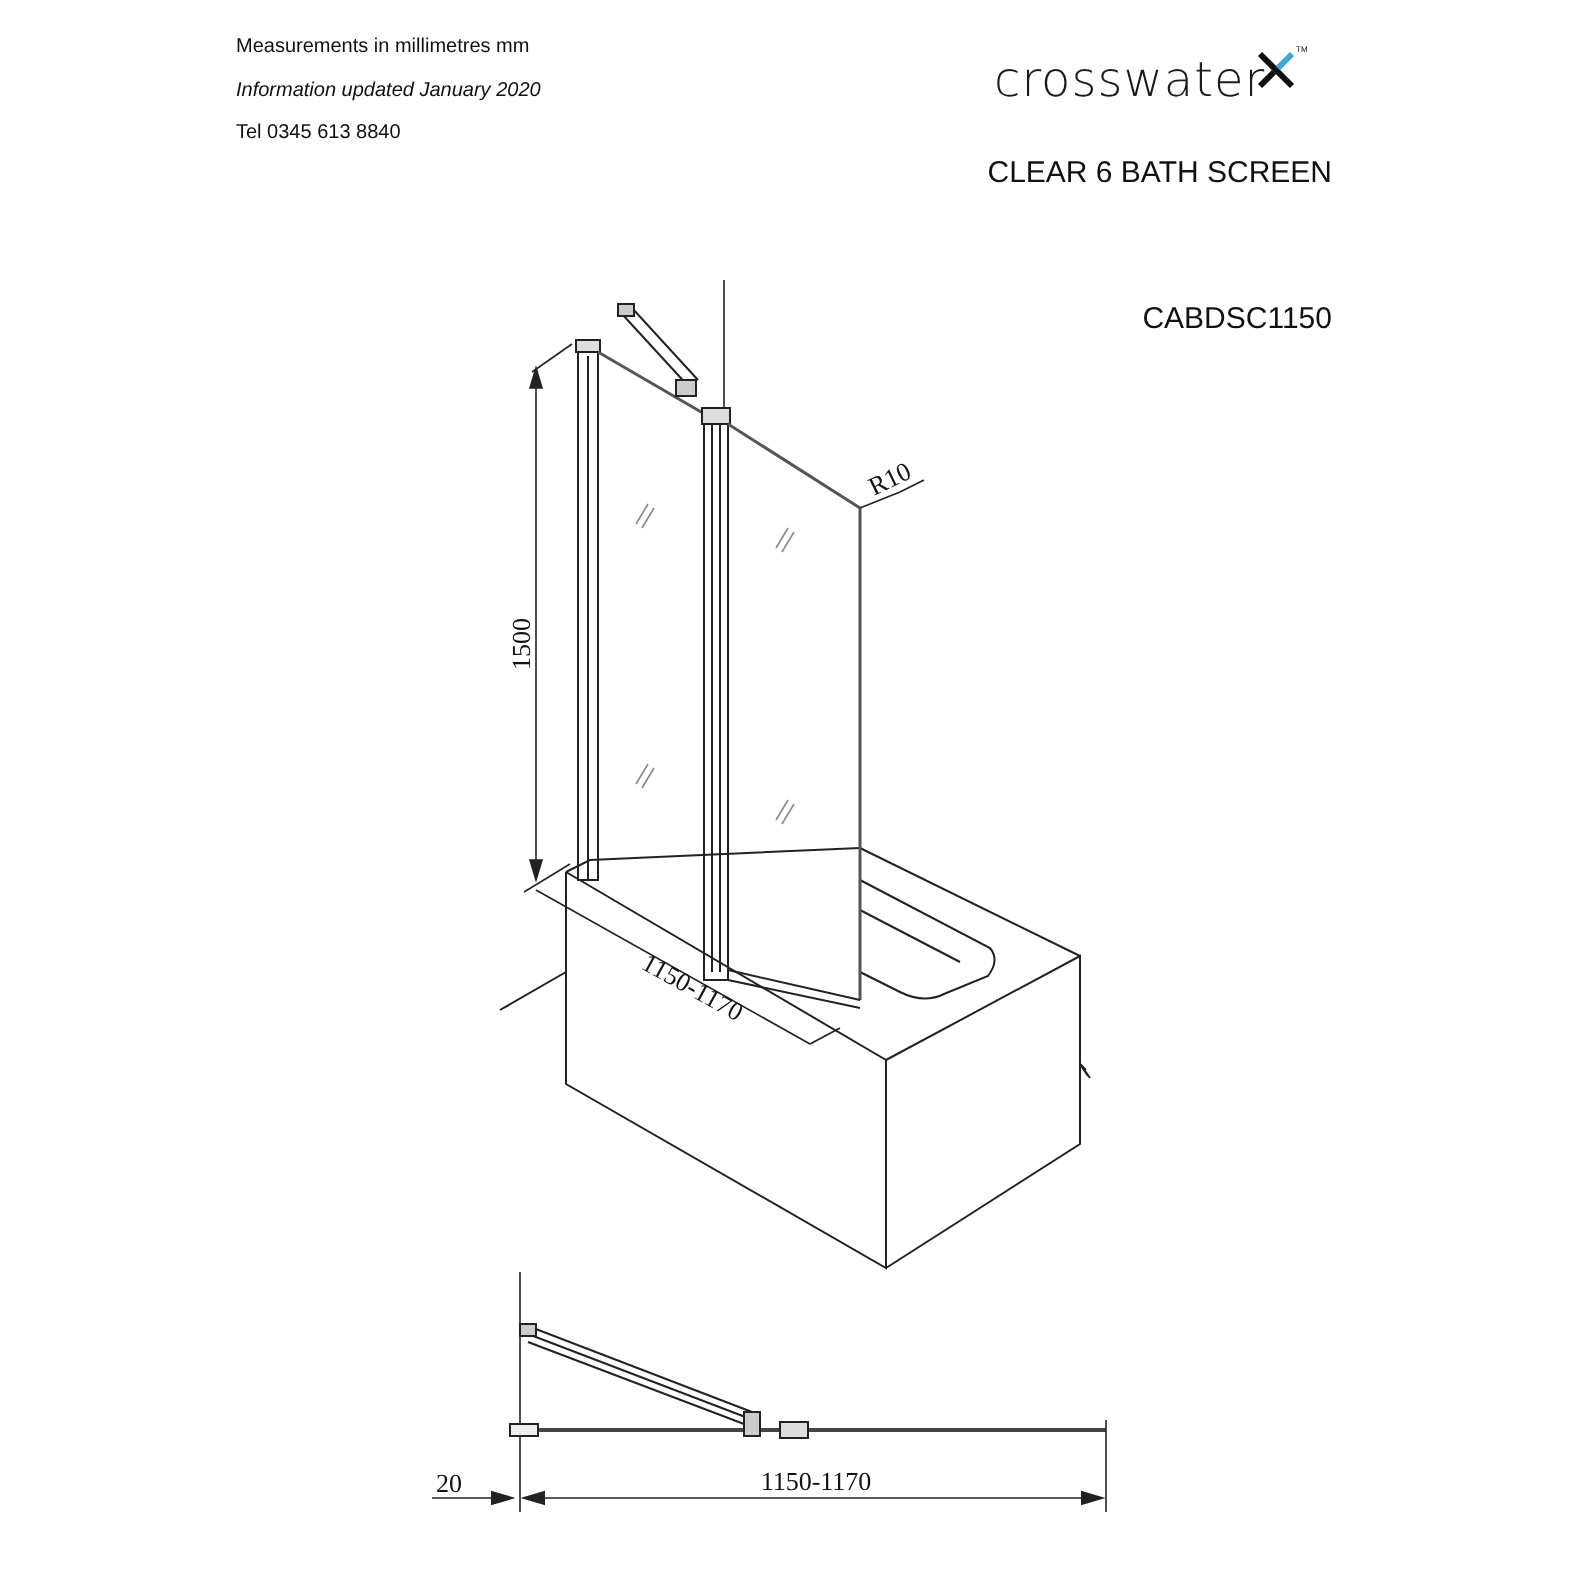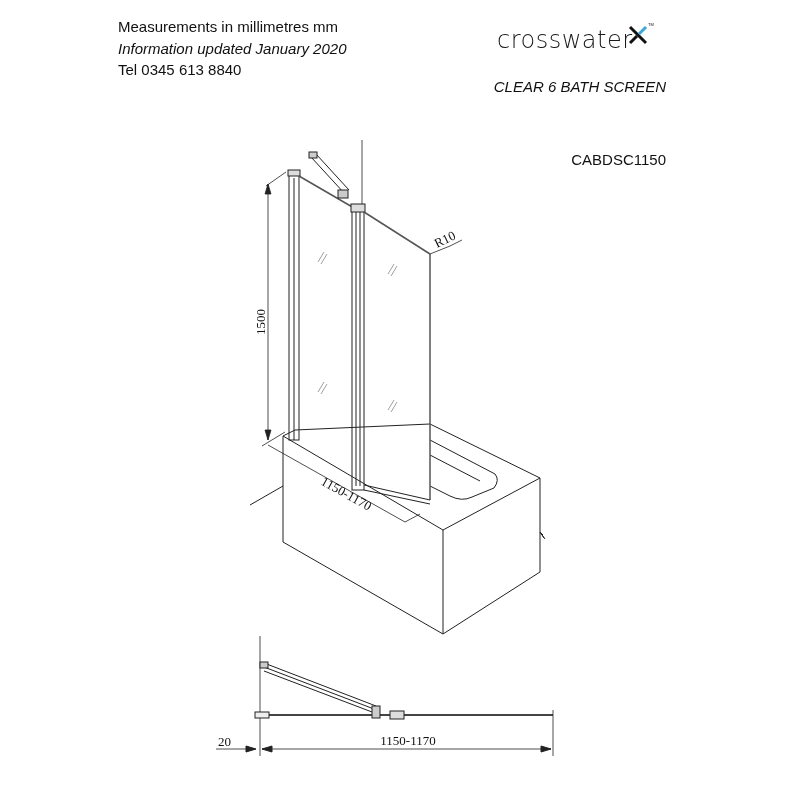--- a/index.html
+++ b/index.html
@@ -1,23 +1,23 @@
 <!DOCTYPE html>
 <html><head>
 <meta charset="utf-8">
 <style>
   html, body { margin: 0; padding: 0; background: #ffffff; }
   body { width: 794px; height: 794px; position: relative; overflow: hidden; font-family: "Liberation Sans", sans-serif; color: #111; }
-  .info { position: absolute; left: 118px; font-size: 15px; color: #111; }
+  .info { position: absolute; left: 118px; font-size: 10px; color: #111; }
   .info.l1 { top: 18px; }
   .info.l2 { top: 40px; font-style: italic; }
   .info.l3 { top: 61px; }
   .logo { position: absolute; left: 468px; top: 26px; font-size: 24px; letter-spacing: 0.5px; color: #1a1a1a; font-family: "DejaVu Sans", sans-serif; font-weight: 300; margin-left: 29px; }
   .title { position: absolute; right: 128px; font-size: 15px; color: #111; }
-  .title.t1 { top: 78px; font-style: italic; }
+  .title.t1 { top: 78px; }
   .title.t2 { top: 106px; margin-top: 45px; }
   svg.drawing { position: absolute; left: 0; top: 0; }
   .dimtext { font-family: "Liberation Serif", serif; font-size: 13px; fill: #111; }
 </style>
 </head>
 <body>
 
 <div class="info l1">Measurements in millimetres mm</div>
 <div class="info l2">Information updated January 2020</div>
 <div class="info l3">Tel  0345 613 8840</div>

